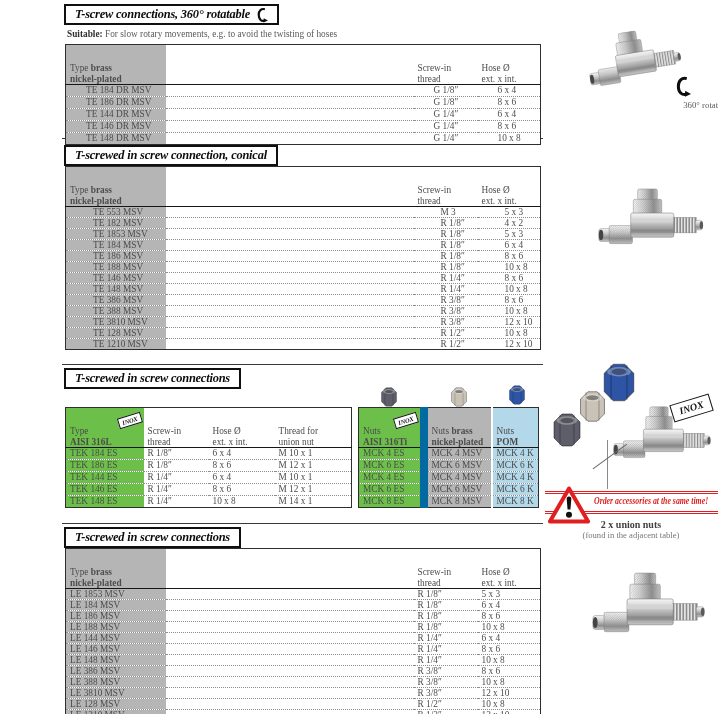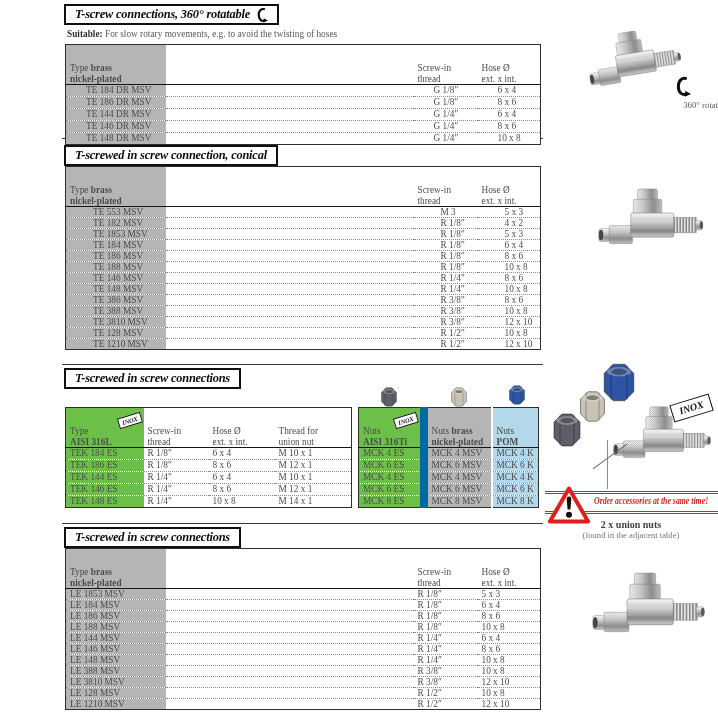--- a/index.html
+++ b/index.html
@@ -519,20 +519,26 @@
         <td>R 1/4″</td>
         <td>8 x 6</td>
       </tr>
         <tr>
         <td class="col-type">LE 148 MSV</td>
         <td class="col-spacer"></td>
         <td>R 1/4″</td>
         <td>10 x 8</td>
       </tr>
         <tr>
+        <td class="col-type">LE 386 MSV</td>
+        <td class="col-spacer"></td>
+        <td>R 3/8″</td>
+        <td>8 x 6</td>
+      </tr>
+        <tr>
         <td class="col-type">LE 388 MSV</td>
         <td class="col-spacer"></td>
         <td>R 3/8″</td>
         <td>10 x 8</td>
       </tr>
         <tr>
         <td class="col-type">LE 3810 MSV</td>
         <td class="col-spacer"></td>
         <td>R 3/8″</td>
         <td>12 x 10</td>

